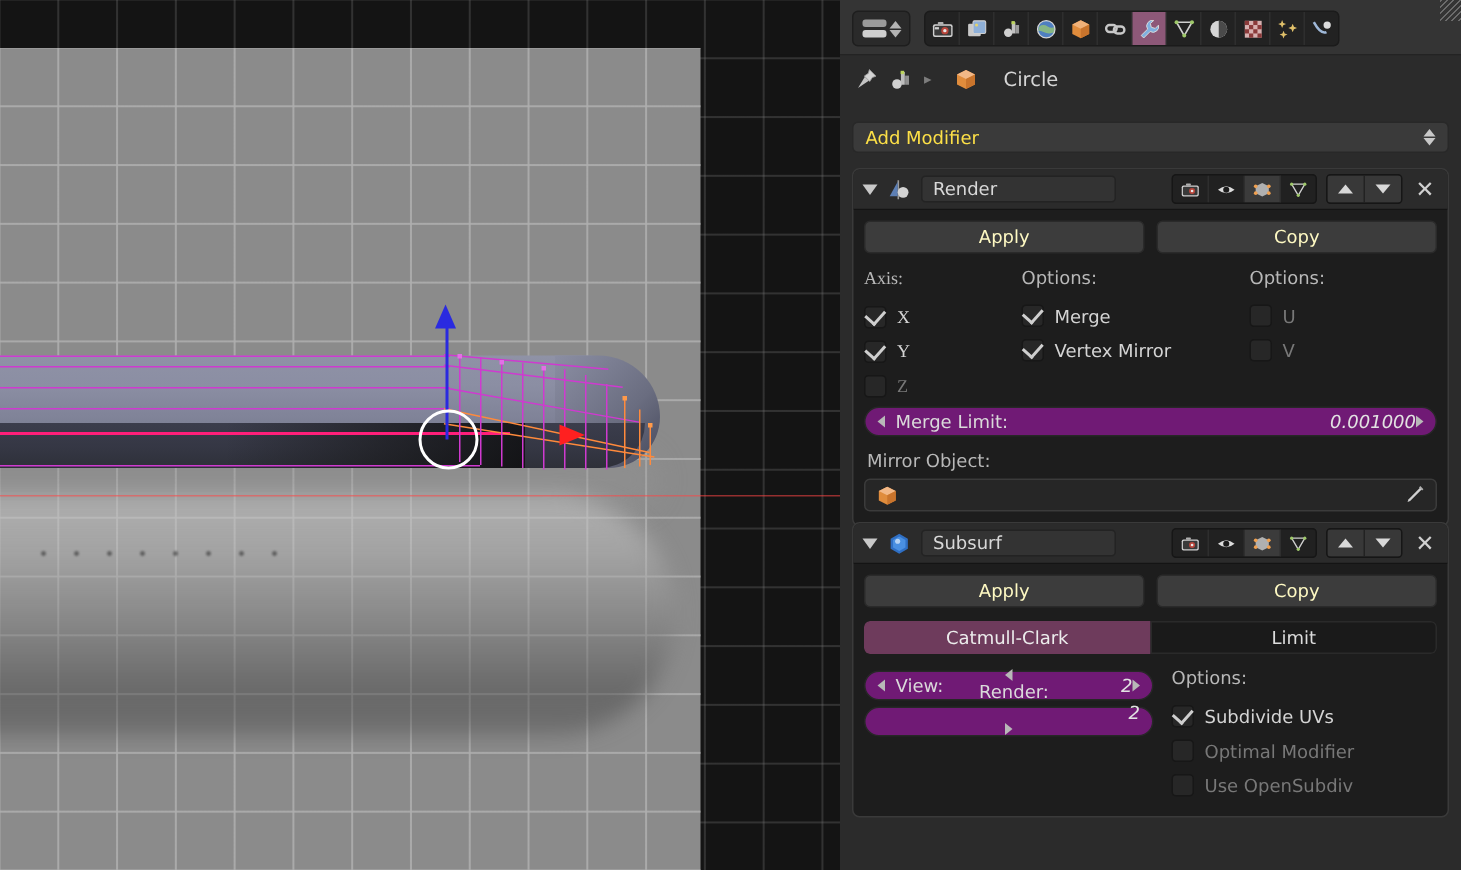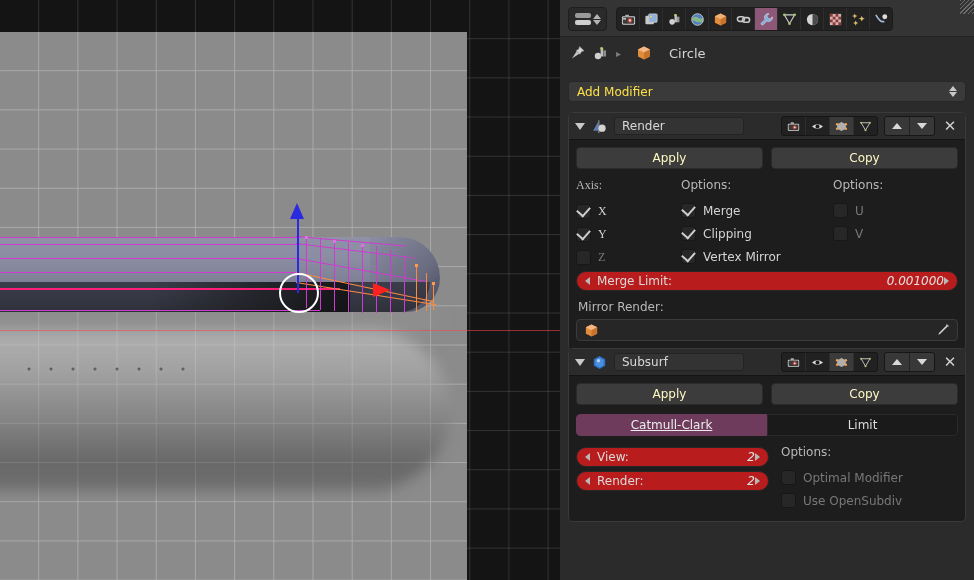--- a/index.html
+++ b/index.html
@@ -134,37 +134,37 @@
   .col.c2{flex:0 0 152px;}
   .collabel{color:#b8b8b8;font-size:12px;margin-bottom:7px;}
   .chkrow{display:flex;align-items:center;gap:7px;height:23px;}
   .chk{width:13px;height:13px;background:#272727;border:1px solid #171717;border-radius:3px;
        position:relative;flex:none;}
   .chk.checked::after{content:"";position:absolute;left:2px;top:-1px;width:7px;height:10px;
        border:solid #cfcfcf;border-width:0 2px 2px 0;transform:rotate(42deg);}
   .chktext{color:#d4d4d4;font-size:12px;}
   .chktext.dim{color:#787878;}
 
-  .numslider{height:20px;background:#b91c1c;border:1px solid #272727;border-radius:10px;
+  .numslider{height:20px;background:#701a75;border:1px solid #272727;border-radius:10px;
       display:flex;align-items:center;padding:0 8px;margin-top:2px;box-sizing:border-box;justify-content:flex-end;}
   .ns-l{width:0;height:0;border-top:4px solid transparent;border-bottom:4px solid transparent;border-right:5px solid #b8b8b8;}
   .ns-r{width:0;height:0;border-top:4px solid transparent;border-bottom:4px solid transparent;border-left:5px solid #b8b8b8;}
   .ns-lab{margin-left:7px;color:#dadada;font-size:12px;}
   .ns-val{margin-left:auto;margin-right:0;color:#e2e2e2;font-size:12px;font-style:italic;}
 
   .sublabel{color:#b8b8b8;font-size:12px;margin:9px 0 5px 2px;}
   .objfield{height:22px;background:#262626;border:1px solid #3b3b3b;border-radius:4px;
       display:flex;align-items:center;padding:0 7px;gap:6px;box-sizing:border-box;}
   .objfield .dropper{margin-left:auto;}
 
   .segbtns{display:flex;margin:2px 0 9px 0;border-radius:4px;overflow:hidden;}
   .seg{flex:1;height:20px;display:flex;align-items:center;justify-content:center;
        font-size:12px;color:#dcdcdc;background:#1a1a1a;border:1px solid #2a2a2a;}
   .seg.active{background:#6e3b5c;border-color:#6e3b5c;color:#ececec;}
-  .seg:first-child{border-radius:4px 0 0 4px;text-decoration:underline;}
+  .seg:first-child{border-radius:4px 0 0 4px;}
   .seg:last-child{border-radius:0 4px 4px 0;}
 </style>
 </head>
 <body>
 
 <div class="app">
 
   <div class="viewport">
     <div class="vp-griddark"></div>
 
@@ -443,24 +443,20 @@
           </div>
 
           <div class="col c2">
             <div class="collabel">Options:</div>
             <div class="chkrow">
               <span class="chk checked"></span>
               <span class="chktext">Merge</span>
             </div>
             <div class="chkrow">
               <span class="chk checked"></span>
-              <span class="chktext">Clipping</span>
-            </div>
-            <div class="chkrow">
-              <span class="chk checked"></span>
               <span class="chktext">Vertex Mirror</span>
             </div>
           </div>
 
           <div class="col">
             <div class="collabel">Options:</div>
             <div class="chkrow">
               <span class="chk"></span>
               <span class="chktext dim">U</span>
             </div>
@@ -471,21 +467,21 @@
           </div>
         </div>
 
         <div class="numslider">
           <span class="ns-l"></span>
           <span class="ns-lab">Merge Limit:</span>
           <span class="ns-val">0.001000</span>
           <span class="ns-r"></span>
         </div>
 
-        <div class="sublabel">Mirror Render:</div>
+        <div class="sublabel">Mirror Object:</div>
         <div class="objfield">
           <svg width="15" height="15" viewBox="0 0 16 16">
             <path d="M8 1.6 L14 4.6 L14 11.4 L8 14.4 L2 11.4 L2 4.6 Z" fill="#e08c3c"></path>
             <path d="M8 1.6 L14 4.6 L8 7.6 L2 4.6 Z" fill="#f2b887"></path>
             <path d="M8 7.6 L14 4.6 L14 11.4 L8 14.4 Z" fill="#c9742c"></path>
           </svg>
           <span></span>
           <svg class="dropper" width="15" height="15" viewBox="0 0 16 16">
             <path d="M12.6 2.2 L13.8 3.4 L5.4 11.8 L3.6 12.4 L4.2 10.6 Z" fill="#d0d0d0"></path>
             <path d="M12.2 1.6 L14.4 3.8" stroke="#b0b0b0" stroke-width="1.4"></path>
@@ -564,31 +560,35 @@
         </div>
 
         <div style="display:flex;gap:12px;">
           <div style="flex:0 0 193px;">
             <div class="numslider">
               <span class="ns-l"></span>
               <span class="ns-lab">View:</span>
               <span class="ns-val">2</span>
               <span class="ns-r"></span>
             </div>
-            <div class="numslider" style="margin-top:4px;">
+            <div class="numslider" style="margin-top:4px;flex-direction:column;">
               <span class="ns-l"></span>
               <span class="ns-lab">Render:</span>
               <span class="ns-val">2</span>
               <span class="ns-r"></span>
             </div>
           </div>
 
           <div style="flex:1;">
             <div class="collabel">Options:</div>
             <div class="chkrow">
+              <span class="chk checked"></span>
+              <span class="chktext">Subdivide UVs</span>
+            </div>
+            <div class="chkrow">
               <span class="chk"></span>
               <span class="chktext dim">Optimal Modifier</span>
             </div>
             <div class="chkrow">
               <span class="chk"></span>
               <span class="chktext dim">Use OpenSubdiv</span>
             </div>
           </div>
         </div>
       </div>

